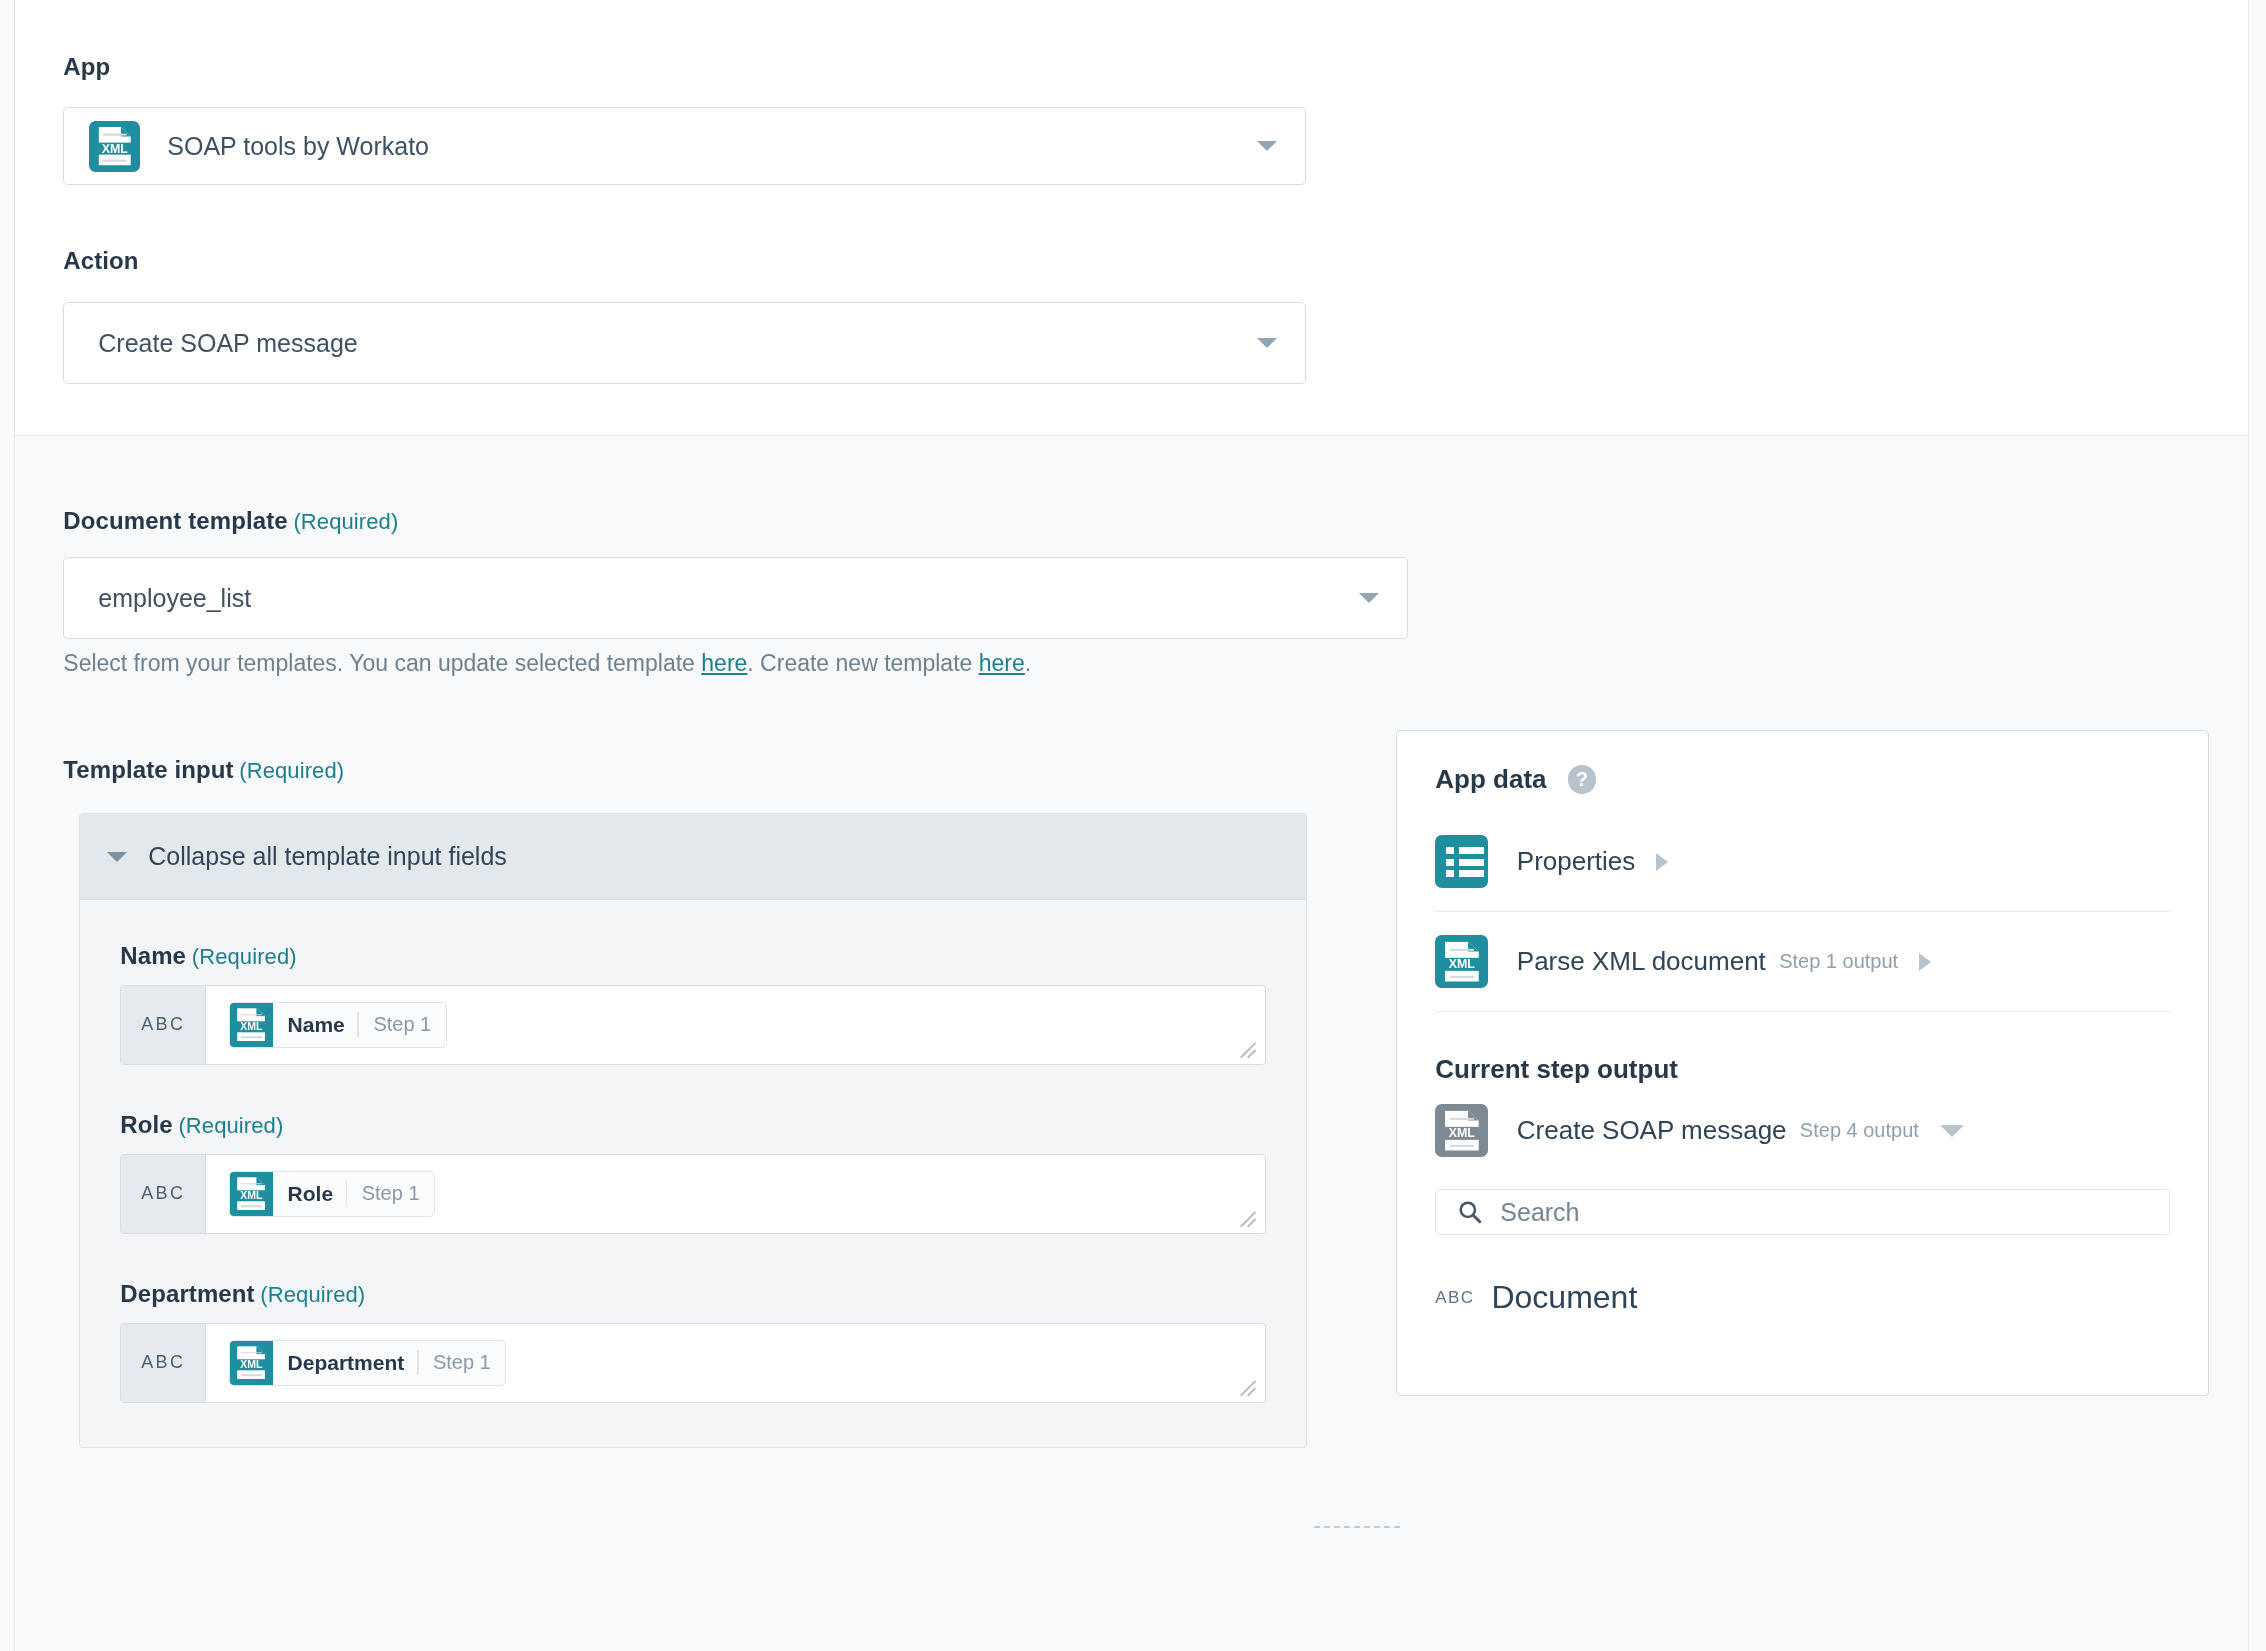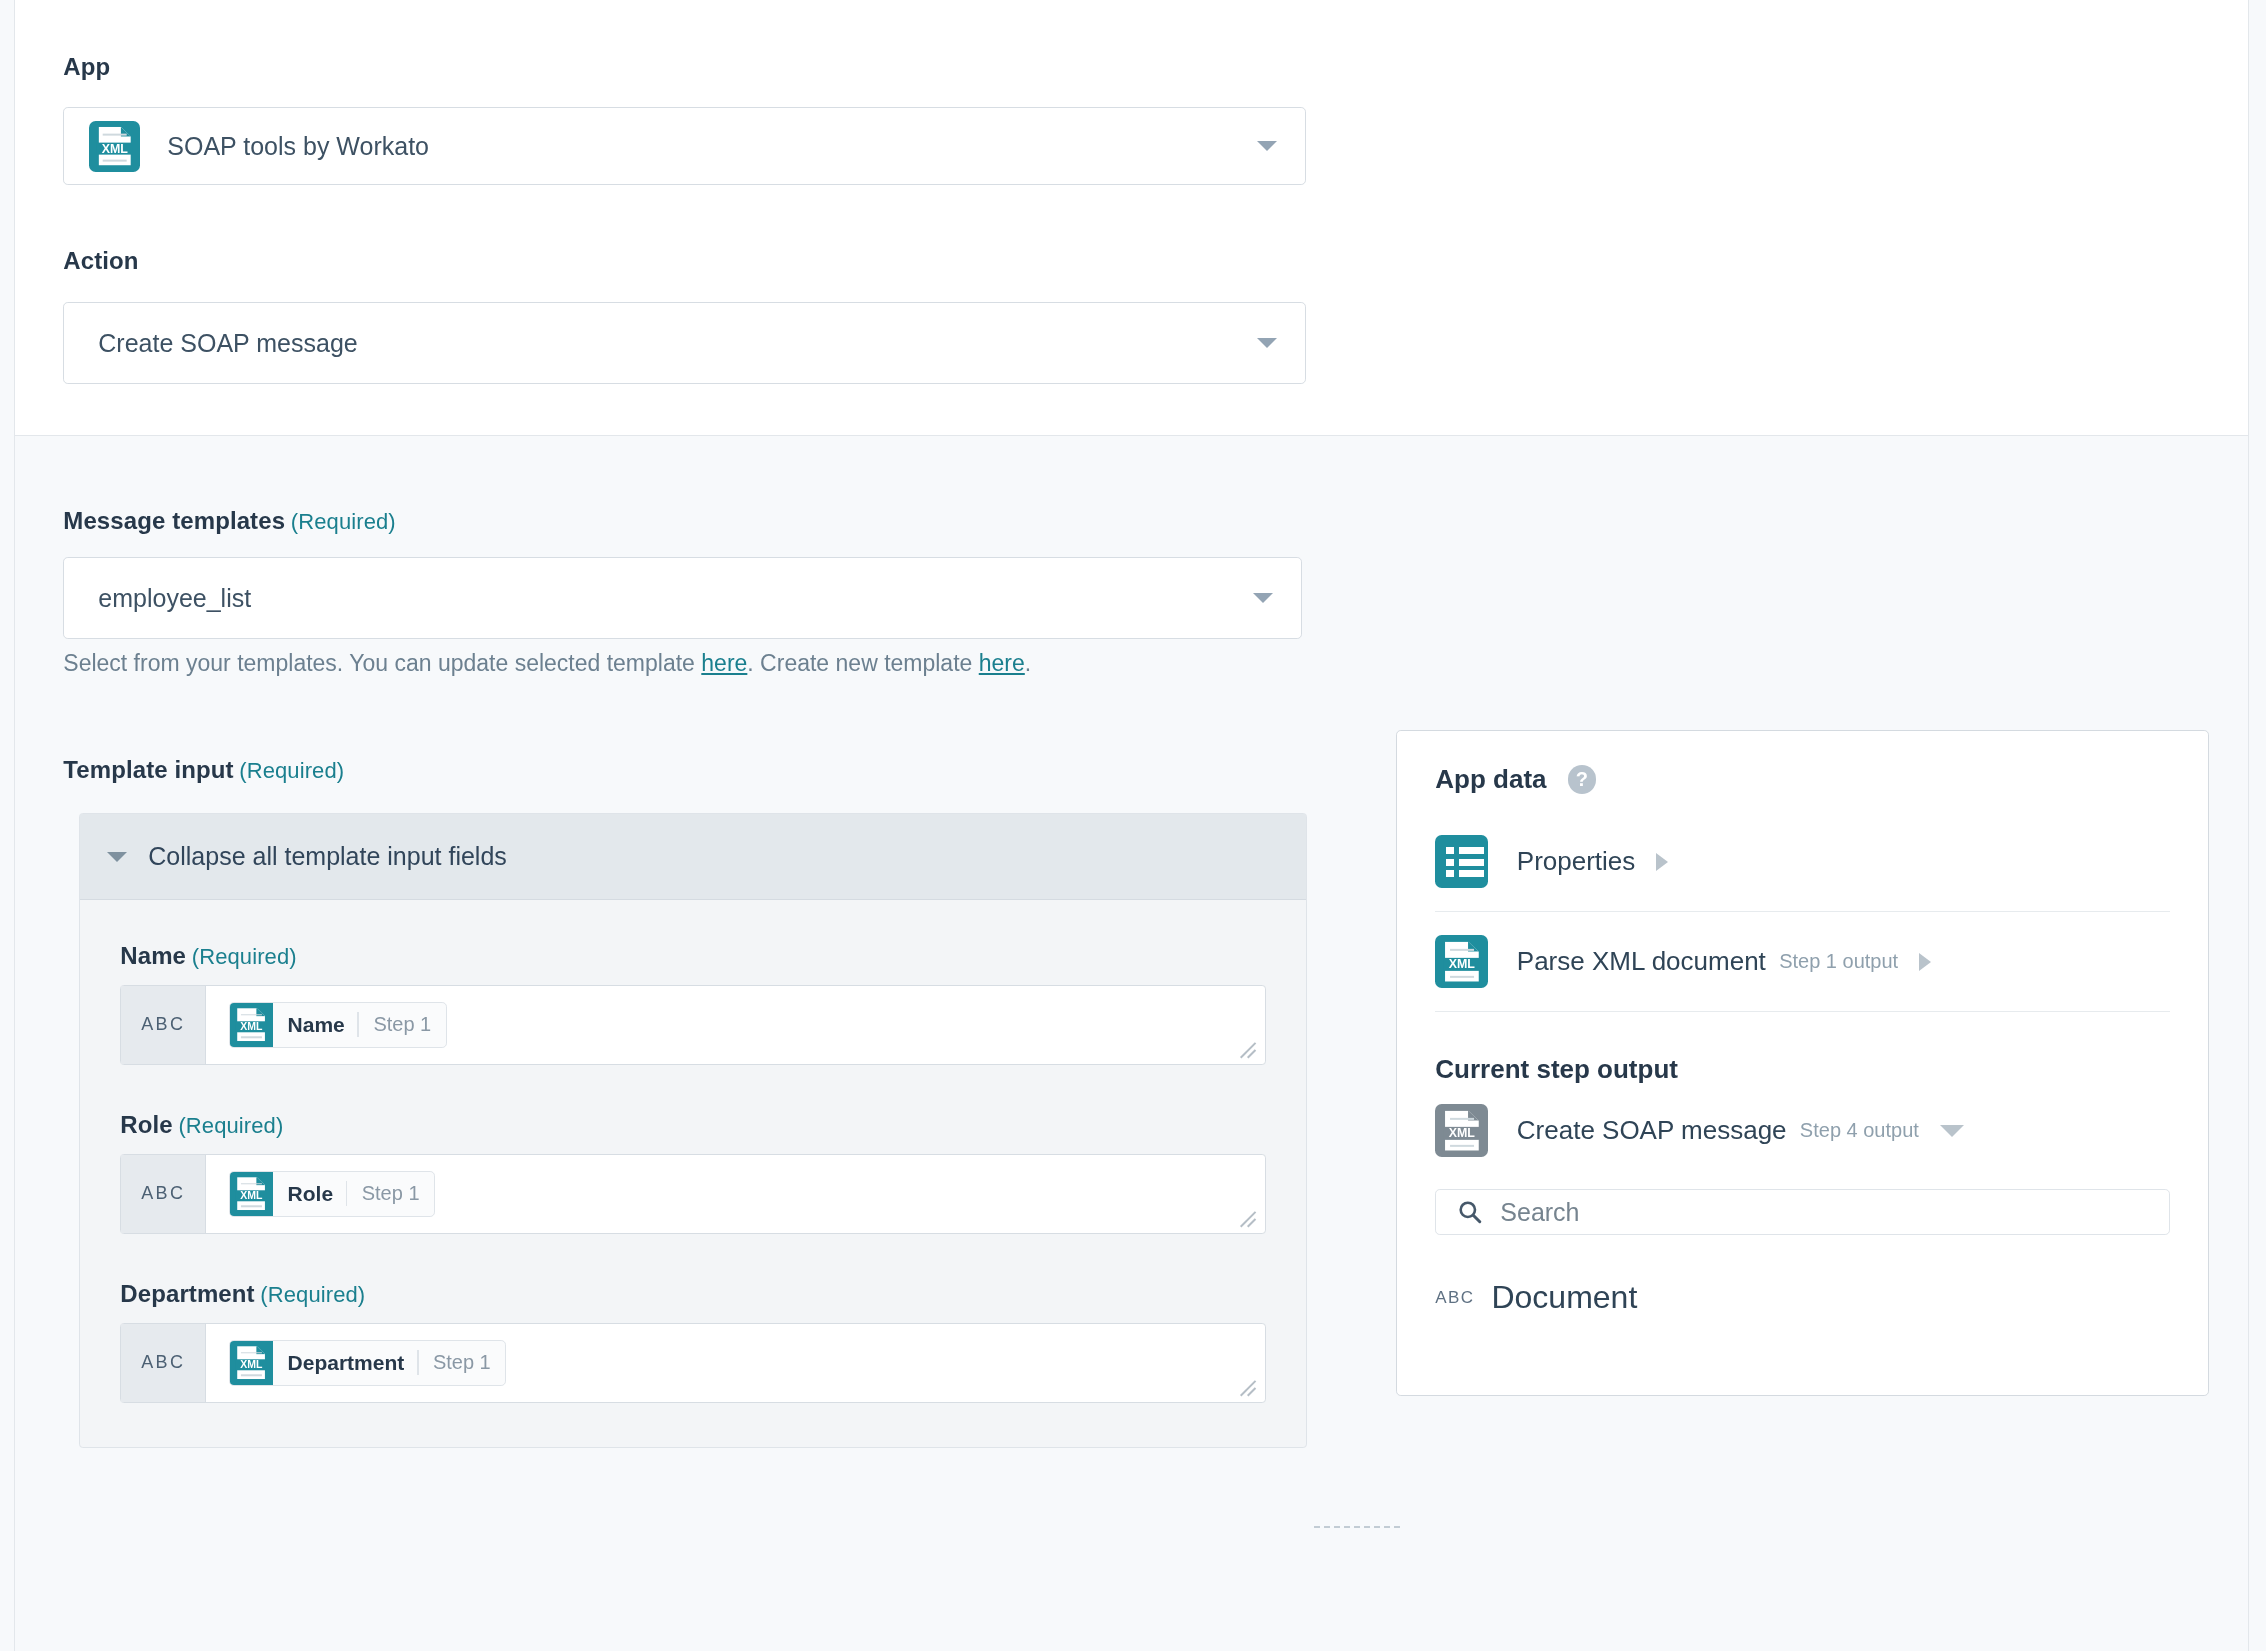--- a/index.html
+++ b/index.html
@@ -420,24 +420,24 @@
 
       <div class="field-label" style="position:absolute;left:48px;top:247px;">Action</div>
 
       <div class="select-box" style="left:48px;top:302px;width:1243px;height:82px;padding-left:34px;">
         <span class="select-text">Create SOAP message</span>
         <span class="caret"></span>
       </div>
     </div>
 
     <div class="field-label" style="position:absolute;left:48px;top:507px;">
-      <span>Message templates</span><span class="req">(Required)</span>
+      <span>Document template</span><span class="req">(Required)</span>
     </div>
 
-    <div class="select-box" style="left:48px;top:557px;width:1239px;height:82px;padding-left:34px;background:#ffffff;">
+    <div class="select-box" style="left:48px;top:557px;width:1345px;height:82px;padding-left:34px;background:#ffffff;">
       <span class="select-text">employee_list</span>
       <span class="caret"></span>
     </div>
 
     <div style="position:absolute;left:48px;top:650px;font-size:23px;color:#6c8090;white-space:nowrap;">
       <span>Select from your templates. You can update selected template </span><a href="#" style="color:#1a7f8e;text-decoration:underline;">here</a><span>. Create new template </span><a href="#" style="color:#1a7f8e;text-decoration:underline;">here</a><span>.</span>
     </div>
 
     <div class="field-label" style="position:absolute;left:48px;top:756px;">
       <span>Template input</span><span class="req">(Required)</span>

